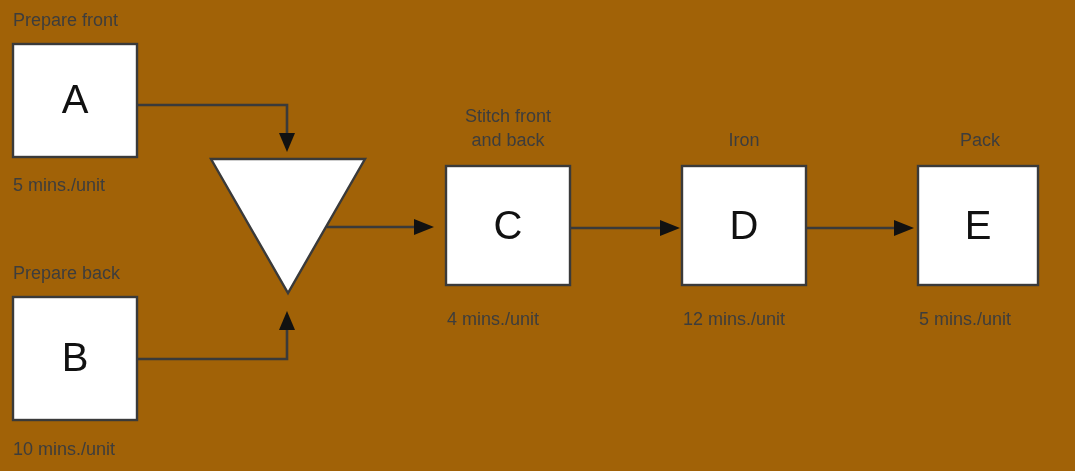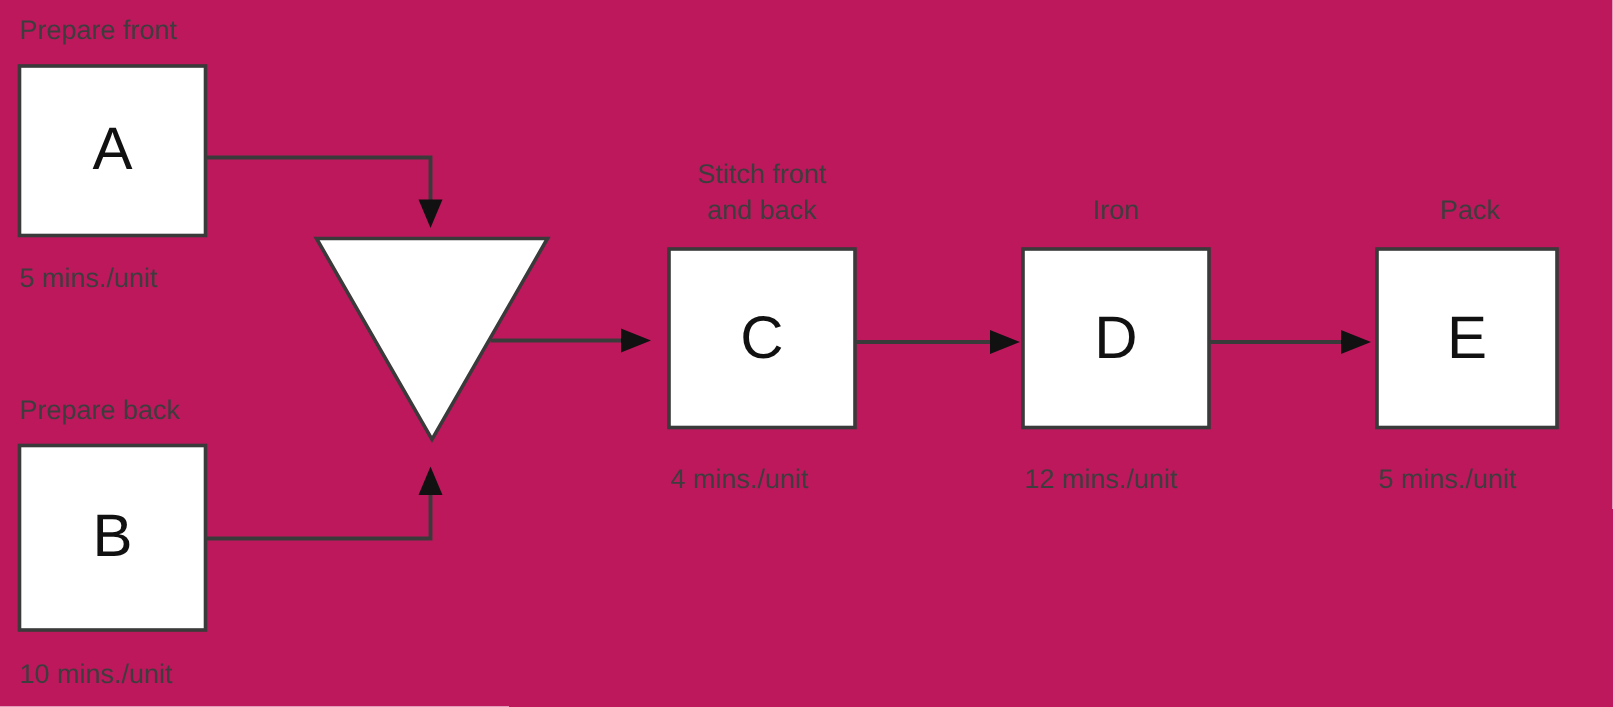--- a/index.html
+++ b/index.html
@@ -11,21 +11,21 @@
   body {
     width: 1075px;
     height: 471px;
     font-family: "Liberation Sans", "DejaVu Sans", sans-serif;
     overflow: hidden;
   }
   #diagram-root {
     position: relative;
     width: 1075px;
     height: 471px;
-    background: #be185d;
+    background: #a16207;
   }
   svg.flow-canvas {
     position: absolute;
     top: 0;
     left: 0;
     width: 1075px;
     height: 471px;
     display: block;
   }
   .node-shape {

